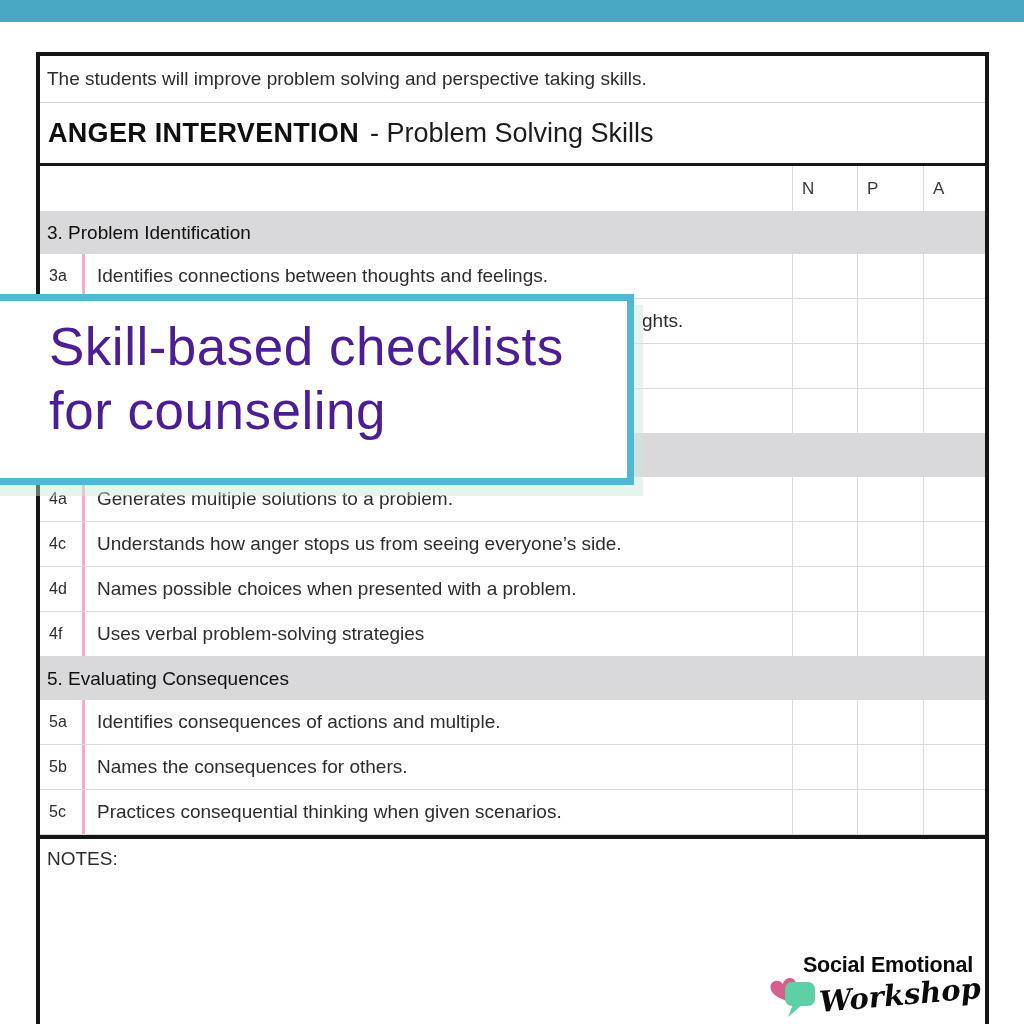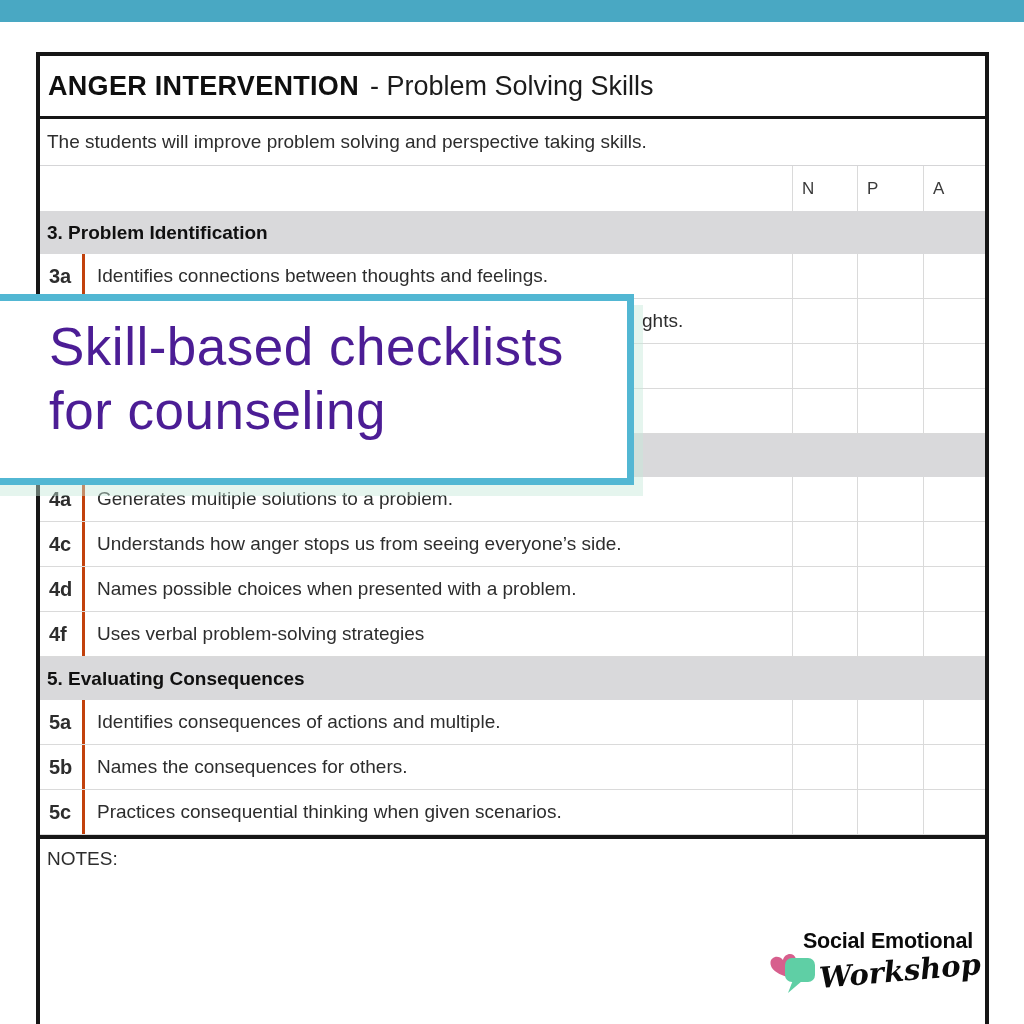--- a/index.html
+++ b/index.html
@@ -23,25 +23,25 @@
   .title-bold { font-weight:bold; font-size:27px; color:#0f0f0f; letter-spacing:.3px; }
   .title-rest { font-size:27px; margin-left:11px; color:#1c1c1c; }
 
   .objective-row { height:47px; border-bottom:1px solid #d5d5d7; align-items:center; padding-left:7px; font-size:19px; }
 
   .header-row { height:45px; }
   .header-row .spacer { flex:1; }
   .header-row .rate-cell { display:flex; align-items:center; padding-left:9px; font-size:17px; color:#3a3a3a; }
 
   .band { height:43px; background:#d9d9db; display:flex; align-items:center; padding-left:7px;
-          font-weight:bold; font-size:19px; color:#101010; }
+          font-weight:normal; font-size:19px; color:#101010; }
 
   .item-row { height:45px; border-bottom:1px solid #dadada; }
-  .num-cell { width:45px; flex:none; border-right:3px solid #c2410c; display:flex; align-items:center;
-              padding-left:9px; font-size:20px;font-weight:bold; }
+  .num-cell { width:45px; flex:none; border-right:3px solid #f9a8d4; display:flex; align-items:center;
+              padding-left:9px; font-size:16px; }
   .desc-cell { flex:1; position:relative; display:flex; align-items:center; padding-left:12px; font-size:19px; }
   .rate-cell { width:65px; flex:none; border-left:1px solid #dadada; }
   .rate-p { width:66px; }
   .rate-a { width:62px; }
   .fragment { position:absolute; left:557px; top:0; height:100%; display:flex; align-items:center; font-size:19px; }
 
   .notes-row { border-top:4px solid #161616; height:103px; padding:9px 0 0 7px; font-size:19px; display:block; }
 
   
   .overlay {
@@ -51,42 +51,42 @@
     padding:14px 0 0 52px;
   }
   .overlay-line {
     font-family:"Liberation Sans", sans-serif; font-weight:300;
     font-size:53px; line-height:64px; color:#4c1d95; letter-spacing:.5px; white-space:nowrap;
   }
 
   
   .logo { position:absolute; left:799px; top:929px; width:182px; z-index:3; }
   .logo-line1 { font-size:21.5px; font-weight:800; color:#0b0b0b; text-align:right; padding-right:8px;
-                letter-spacing:-0.2px; white-space:nowrap; }
+                letter-spacing:-0.2px; white-space:nowrap;margin-top:24px; }
   .logo-line2 { display:flex; align-items:flex-start; justify-content:flex-end; margin-top:-4px; }
   .logo-icon { width:50px; height:46px; flex:none; margin-right:0; }
   .logo-script { font-family:"DejaVu Serif", serif; font-style:italic; font-weight:bold; font-size:29px;
                  color:#0b0b0b; transform:rotate(-5deg); margin-top:4px; white-space:nowrap; }
 </style>
 </head>
 <body>
 
 <div class="page">
 
   <div class="top-bar"></div>
 
   <div class="doc">
 
+    <div class="row objective-row">
+      <span>The students will improve problem solving and perspective taking skills.</span>
+    </div>
+
     <div class="row title-row">
       <span class="title-bold">ANGER INTERVENTION</span>
       <span class="title-rest">- Problem Solving Skills</span>
-    </div>
-
-    <div class="row objective-row">
-      <span>The students will improve problem solving and perspective taking skills.</span>
     </div>
 
     <div class="row header-row">
       <div class="spacer"></div>
       <div class="rate-cell">N</div>
       <div class="rate-cell rate-p">P</div>
       <div class="rate-cell rate-a">A</div>
     </div>
 
     <div class="band">

